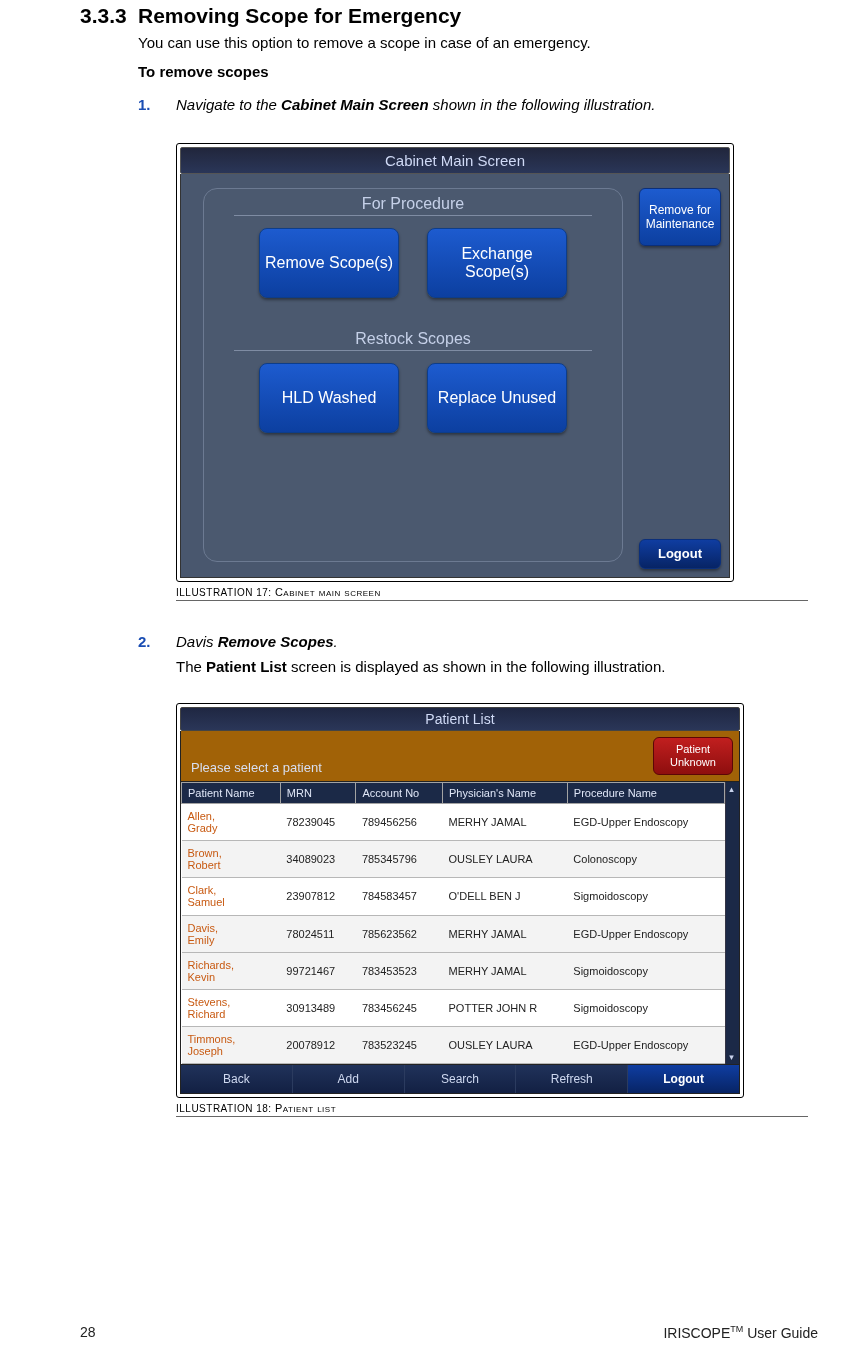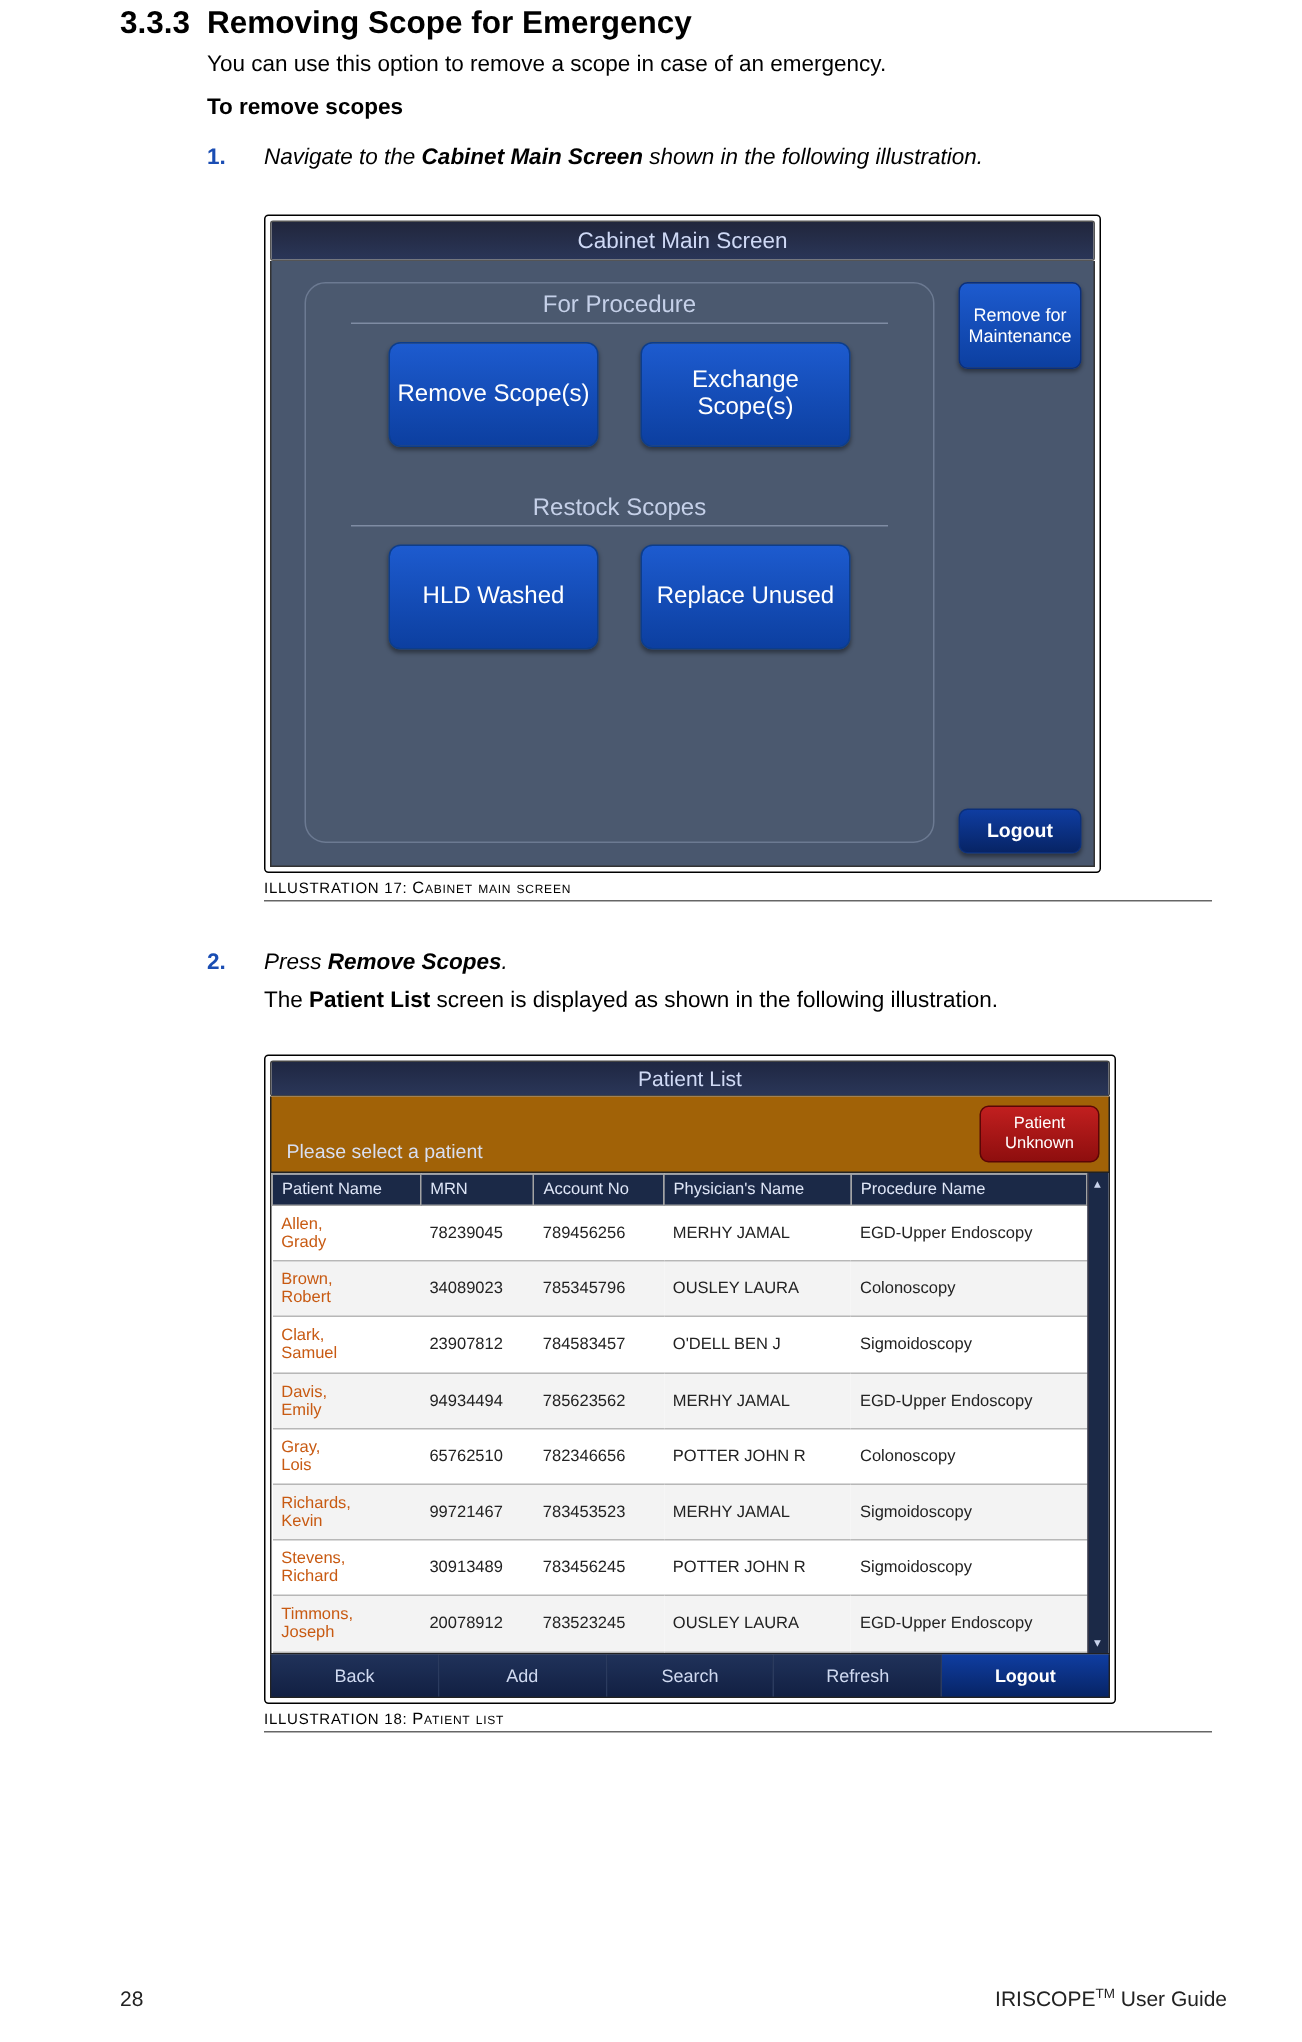--- a/index.html
+++ b/index.html
@@ -117,21 +117,21 @@
         <div class="caption">
           <span class="caption-sc"><span style="font-variant:normal;text-transform:uppercase;font-size:10px;">Illustration 17: </span><span>Cabinet main screen</span></span>
         </div>
       </div>
     </li>
 
     <li>
       <div class="step-row">
         <span class="step-num">2.</span>
         <span class="step-text">
-          <span>Press </span><b>Remove Scopes</b><span>.</span>
+          <span>Davis </span><b>Remove Scopes</b><span>.</span>
         </span>
       </div>
       <div class="follow">
         <span>The </span><b>Patient List</b><span> screen is displayed as shown in the following illustration.</span>
       </div>
 
       <div class="figwrap">
         <div class="figframe">
           <div class="pl">
             <div class="pl-title">Patient List</div>
@@ -171,32 +171,24 @@
                       <td class="name" style="white-space: pre-line;">Clark,
 Samuel</td>
                       <td style="white-space: pre-line;">23907812</td>
                       <td style="white-space: pre-line;">784583457</td>
                       <td style="white-space: pre-line;">O'DELL BEN J</td>
                       <td style="white-space: pre-line;">Sigmoidoscopy</td>
                     </tr>
                     <tr class="alt">
                       <td class="name" style="white-space: pre-line;">Davis,
 Emily</td>
-                      <td style="white-space: pre-line;">94934494</td>
+                      <td style="white-space: pre-line;">78024511</td>
                       <td style="white-space: pre-line;">785623562</td>
                       <td style="white-space: pre-line;">MERHY JAMAL</td>
                       <td style="white-space: pre-line;">EGD-Upper Endoscopy</td>
-                    </tr>
-                    <tr>
-                      <td class="name" style="white-space: pre-line;">Gray,
-Lois</td>
-                      <td style="white-space: pre-line;">65762510</td>
-                      <td style="white-space: pre-line;">782346656</td>
-                      <td style="white-space: pre-line;">POTTER JOHN R</td>
-                      <td style="white-space: pre-line;">Colonoscopy</td>
                     </tr>
                     <tr class="alt">
                       <td class="name" style="white-space: pre-line;">Richards,
 Kevin</td>
                       <td style="white-space: pre-line;">99721467</td>
                       <td style="white-space: pre-line;">783453523</td>
                       <td style="white-space: pre-line;">MERHY JAMAL</td>
                       <td style="white-space: pre-line;">Sigmoidoscopy</td>
                     </tr>
                     <tr>

